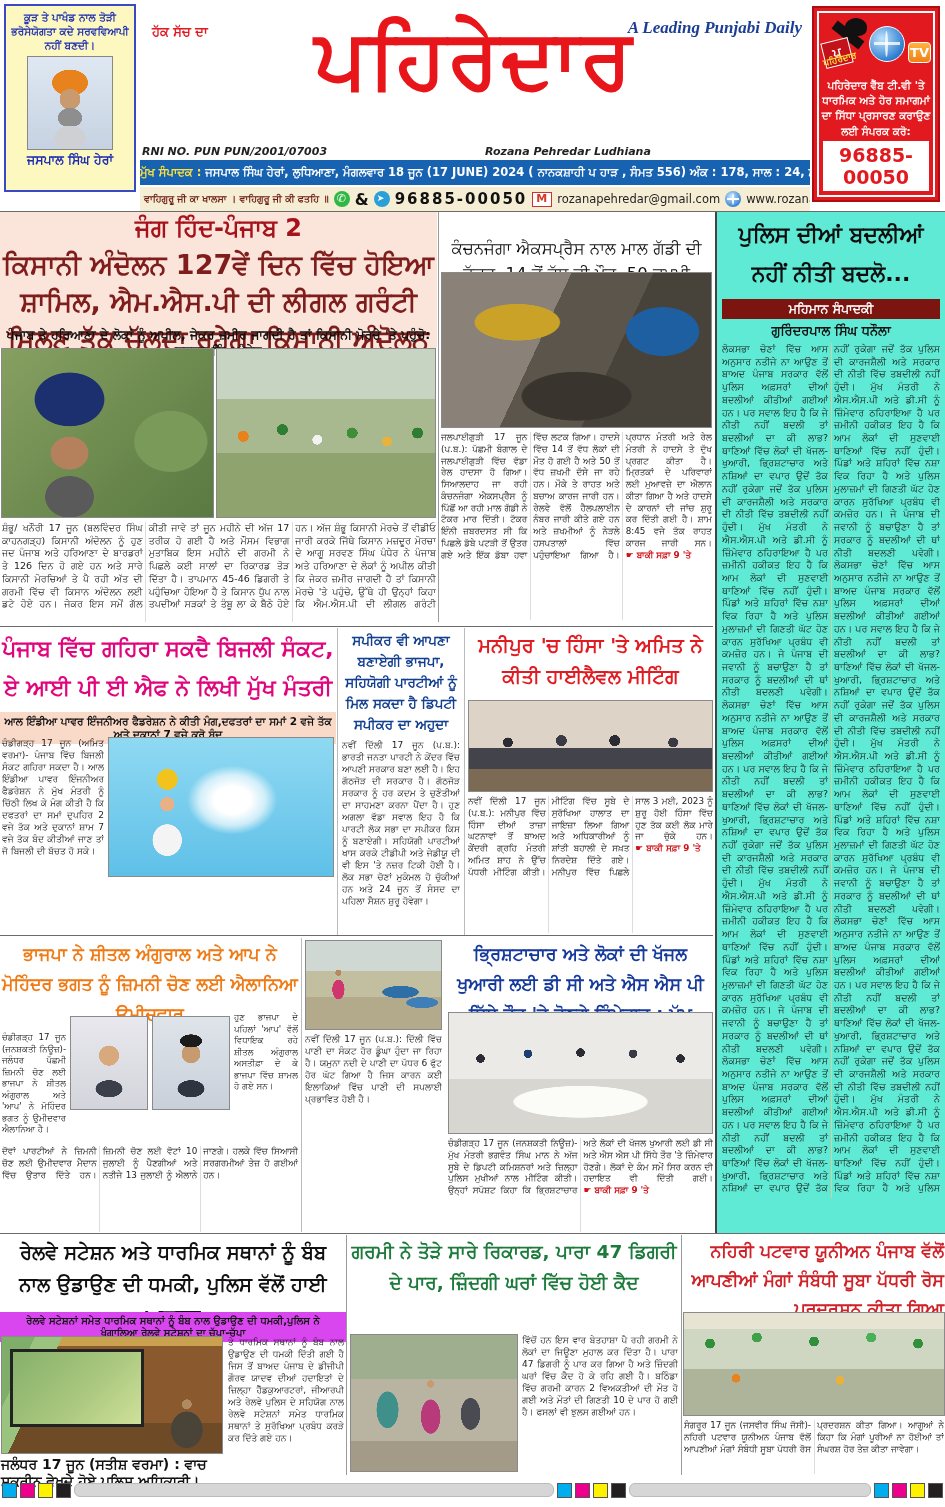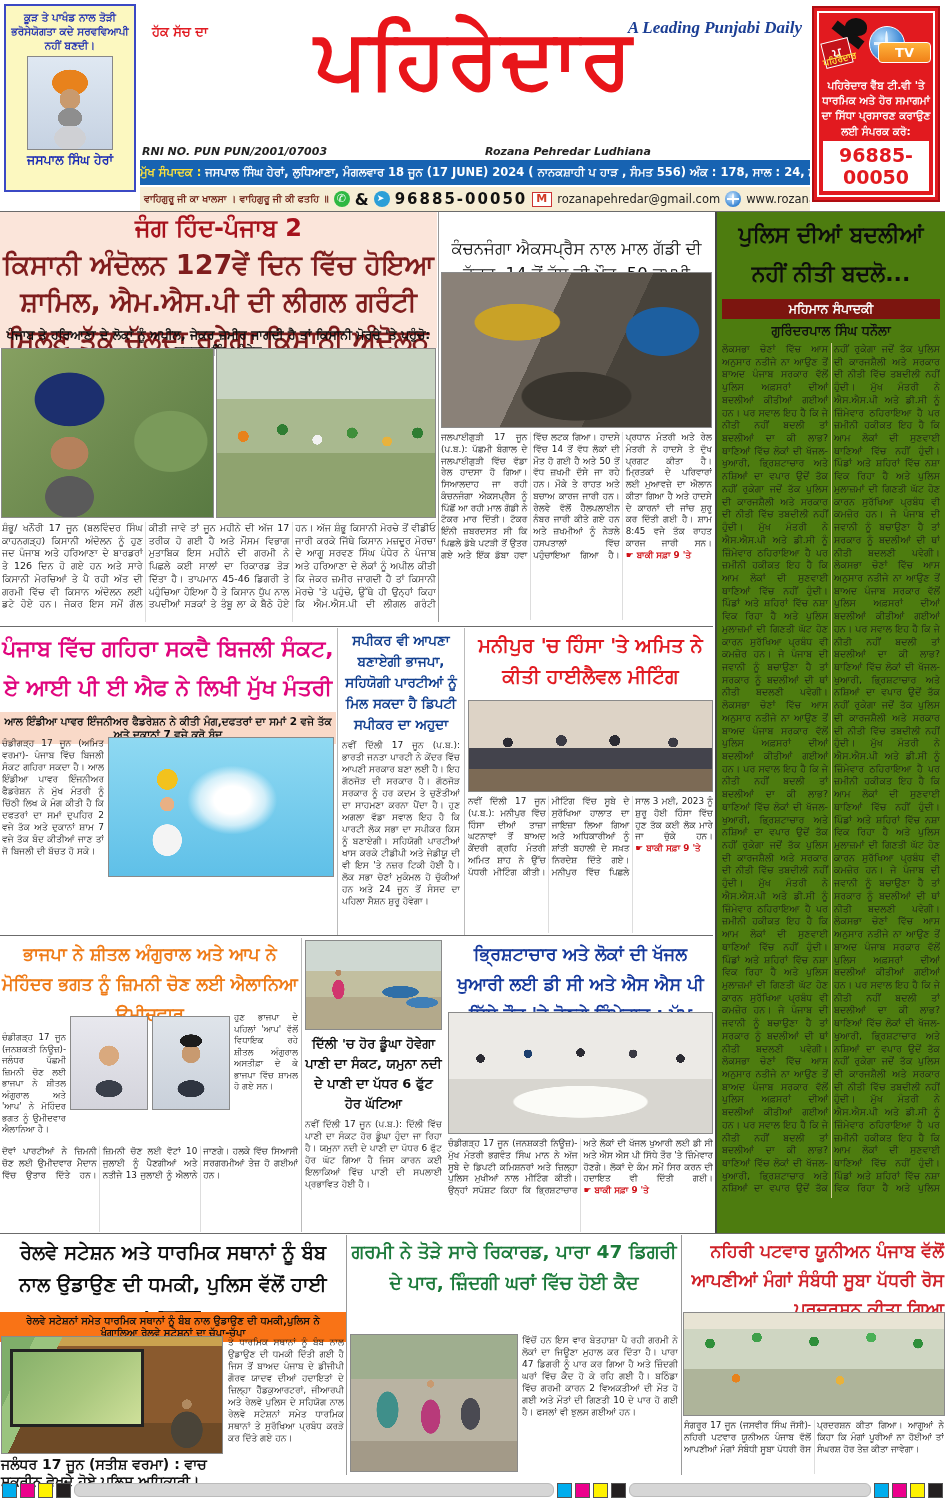--- a/index.html
+++ b/index.html
@@ -46,21 +46,21 @@
   .mic{position:absolute;left:2px;top:2px;width:46px;height:52px;}
   .mic .head{position:absolute;left:22px;top:0;width:22px;height:18px;background:#111;border-radius:50% 50% 40% 40%;}
   .mic .stem{position:absolute;left:8px;top:12px;width:34px;height:10px;background:#111;transform:rotate(38deg);}
   .mic .cube{position:absolute;left:0px;top:22px;width:26px;height:24px;background:#c4121a;border:1px solid #fff;
       transform:rotate(-14deg);color:#fff;font-weight:bold;font-size:13px;text-align:center;line-height:24px;}
   .rp-globe{position:absolute;right:26px;top:10px;width:34px;height:34px;border-radius:50%;
       background:radial-gradient(circle at 35% 35%,#bfe3ff,#2f7fd0 70%,#1b5aa0);border:1px solid #fff;}
   .rp-globe:before{content:"";position:absolute;left:4px;right:4px;top:15px;height:3px;background:rgba(255,255,255,.8);}
   .rp-globe:after{content:"";position:absolute;top:4px;bottom:4px;left:15px;width:3px;background:rgba(255,255,255,.8);border-radius:50%;}
   .rp-tv{position:absolute;right:0px;top:26px;background:linear-gradient(180deg,#ffb43c,#f08018);
-      color:#fff;font-weight:bold;font-size:13px;padding:2px 16px;border-radius:4px;border:1px solid #fff;}
+      color:#fff;font-weight:bold;font-size:13px;padding:2px 1px;border-radius:4px;border:1px solid #fff;}
   .rp-brand{position:absolute;left:2px;top:38px;color:#ffe23c;font-size:9px;font-weight:bold;transform:rotate(-14deg);}
   .rp-text{color:#fff;font-size:10.5px;font-weight:bold;text-align:center;line-height:1.45;margin-top:4px;}
   .rp-phone{position:absolute;left:4px;right:4px;bottom:4px;background:#fff;color:#e21a1f;
       font-size:19px;font-weight:bold;text-align:center;padding:3px 0;}
 
   .info-bar{left:140px;top:160px;width:670px;height:25px;background:#1763b2;color:#fff;
       font-size:11.5px;font-weight:bold;line-height:25px;text-align:center;white-space:nowrap;overflow:hidden;}
   .info-bar .ed{color:#ffe23c;}
   .contact-bar{left:140px;top:187px;width:670px;height:24px;background:#f6edd5;display:flex;
       align-items:center;gap:5px;padding:0 4px;box-sizing:border-box;white-space:nowrap;overflow:hidden;}
@@ -100,21 +100,21 @@
   
   .train-headline{left:441px;top:215px;width:271px;font-size:16.5px;font-weight:normal;line-height:1.5;margin-top:22px;}
   .ph-train{left:441px;top:272px;width:271px;height:156px;background:
       radial-gradient(ellipse 70px 30px at 28% 32%,#c9a227 0 60%,transparent 62%),
       radial-gradient(ellipse 60px 40px at 82% 38%,#1d5fa0 0 60%,transparent 62%),
       radial-gradient(ellipse 90px 40px at 50% 80%,#39352e 0 60%,transparent 62%),
       linear-gradient(115deg,#8a8178 0 38%,#5c554c 38% 62%,#47423a 62%);}
   .train-body{left:441px;top:432px;width:271px;height:188px;}
 
   
-  .editorial{left:715px;top:212px;width:230px;height:1021px;background:#4d7c0f;
+  .editorial{left:715px;top:212px;width:230px;height:1021px;background:#5eead4;
       border-left:2px solid #444;box-sizing:border-box;padding:4px 5px;}
   .edt-headline{font-size:22px;font-weight:bold;line-height:1.75;text-align:center;color:#0d0d0d;}
   .edt-tag{background:#7c150f;color:#fff;font-size:12.5px;font-weight:bold;text-align:center;
       padding:2px 0;margin:6px 0 4px;}
   .edt-byline{font-size:13px;font-weight:bold;text-align:center;margin-bottom:4px;}
   .edt-body{height:855px;}
 
   
   .power-headline{left:2px;top:630px;width:332px;font-size:22px;font-weight:bold;color:#e0057d;line-height:1.75;}
   .power-subhead{left:0;top:712px;width:336px;background:#f9d9c8;font-size:10.5px;font-weight:bold;
@@ -177,21 +177,21 @@
       radial-gradient(circle 7px at 30% 34%,#1c3f6e 0 60%,transparent 62%),
       radial-gradient(circle 7px at 50% 33%,#2b2b33 0 60%,transparent 62%),
       radial-gradient(circle 7px at 70% 34%,#3a3a44 0 60%,transparent 62%),
       radial-gradient(circle 7px at 88% 38%,#2b2b33 0 60%,transparent 62%),
       radial-gradient(ellipse 110px 26px at 50% 74%,#fbfbf7 0 60%,transparent 62%),
       linear-gradient(180deg,#eceae6 0 55%,#d8d6d0 55%);}
   .cor-body{left:448px;top:1138px;width:265px;height:94px;font-size:8.8px;}
 
   
   .bomb-headline{left:2px;top:1237px;width:342px;font-size:19.5px;font-weight:bold;color:#101010;line-height:1.65;}
-  .bomb-subhead{left:0;top:1312px;width:346px;background:#f97316;font-size:10px;font-weight:bold;
+  .bomb-subhead{left:0;top:1312px;width:346px;background:#d946ef;font-size:10px;font-weight:bold;
       padding:3px 14px;box-sizing:border-box;}
   .ph-bomb{left:1px;top:1336px;width:222px;height:118px;background:
       linear-gradient(115deg,#7fae6a 0 12%,#9ac47e 12% 22%,transparent 22%),
       radial-gradient(ellipse 26px 30px at 84% 80%,#4a4438 0 60%,transparent 62%),
       radial-gradient(circle 8px at 84% 58%,#b08a60 0 60%,transparent 62%),
       linear-gradient(180deg,#caa24f 0 8%,#8a5a2e 8% 74%,#6e4a26 74%);}
   .ph-bomb .screen{position:absolute;left:8px;top:12px;width:128px;height:72px;border:3px solid #222;
       background:linear-gradient(135deg,#86b06a,#a9c77e 55%,#cfe09a);}
   .bomb-caption{left:1px;top:1456px;width:222px;font-size:14px;font-weight:bold;}
   .bomb-sidecol{left:228px;top:1336px;width:116px;height:136px;font-size:9px;}
@@ -328,21 +328,20 @@
 
   <div class="abs bjp-headline ctr">ਭਾਜਪਾ ਨੇ ਸ਼ੀਤਲ ਅੰਗੁਰਾਲ ਅਤੇ ਆਪ ਨੇ ਮੋਹਿੰਦਰ ਭਗਤ ਨੂੰ ਜ਼ਿਮਨੀ ਚੋਣ ਲਈ ਐਲਾਨਿਆ ਉਮੀਦਵਾਰ</div>
   <div class="abs bjp-col-l body-text">ਚੰਡੀਗੜ੍ਹ 17 ਜੂਨ (ਜਨਸ਼ਕਤੀ ਨਿਊਜ਼)- ਜਲੰਧਰ ਪੱਛਮੀ ਜ਼ਿਮਨੀ ਚੋਣ ਲਈ ਭਾਜਪਾ ਨੇ ਸ਼ੀਤਲ ਅੰਗੁਰਾਲ ਅਤੇ 'ਆਪ' ਨੇ ਮੋਹਿੰਦਰ ਭਗਤ ਨੂੰ ਉਮੀਦਵਾਰ ਐਲਾਨਿਆ ਹੈ।</div>
   <div class="photo ph-port1"></div>
   <div class="photo ph-port2"></div>
   <div class="abs bjp-col-r body-text">ਹੁਣ ਭਾਜਪਾ ਦੇ ਪਹਿਲਾਂ 'ਆਪ' ਵੱਲੋਂ ਵਿਧਾਇਕ ਰਹੇ ਸ਼ੀਤਲ ਅੰਗੁਰਾਲ ਅਸਤੀਫ਼ਾ ਦੇ ਕੇ ਭਾਜਪਾ ਵਿੱਚ ਸ਼ਾਮਲ ਹੋ ਗਏ ਸਨ।</div>
   <div class="abs bjp-bottom body-text cols3">ਦੋਵਾਂ ਪਾਰਟੀਆਂ ਨੇ ਜ਼ਿਮਨੀ ਚੋਣ ਲਈ ਉਮੀਦਵਾਰ ਮੈਦਾਨ ਵਿੱਚ ਉਤਾਰ ਦਿੱਤੇ ਹਨ। ਜ਼ਿਮਨੀ ਚੋਣ ਲਈ ਵੋਟਾਂ 10 ਜੁਲਾਈ ਨੂੰ ਪੈਣਗੀਆਂ ਅਤੇ ਨਤੀਜੇ 13 ਜੁਲਾਈ ਨੂੰ ਐਲਾਨੇ ਜਾਣਗੇ। ਹਲਕੇ ਵਿੱਚ ਸਿਆਸੀ ਸਰਗਰਮੀਆਂ ਤੇਜ਼ ਹੋ ਗਈਆਂ ਹਨ।</div>
 
   <div class="abs delhi">
     <div class="ph-delhi"></div>
-    <div class="delhi-headline">ਦਿੱਲੀ 'ਚ ਹੋਰ ਡੂੰਘਾ ਹੋਵੇਗਾ ਪਾਣੀ ਦਾ ਸੰਕਟ, ਯਮੁਨਾ ਨਦੀ ਦੇ ਪਾਣੀ ਦਾ ਪੱਧਰ 6 ਫੁੱਟ ਹੋਰ ਘੱਟਿਆ</div>
     <div class="delhi-body body-text">ਨਵੀਂ ਦਿੱਲੀ 17 ਜੂਨ (ਪ.ਬ.): ਦਿੱਲੀ ਵਿੱਚ ਪਾਣੀ ਦਾ ਸੰਕਟ ਹੋਰ ਡੂੰਘਾ ਹੁੰਦਾ ਜਾ ਰਿਹਾ ਹੈ। ਯਮੁਨਾ ਨਦੀ ਦੇ ਪਾਣੀ ਦਾ ਪੱਧਰ 6 ਫੁੱਟ ਹੋਰ ਘੱਟ ਗਿਆ ਹੈ ਜਿਸ ਕਾਰਨ ਕਈ ਇਲਾਕਿਆਂ ਵਿੱਚ ਪਾਣੀ ਦੀ ਸਪਲਾਈ ਪ੍ਰਭਾਵਿਤ ਹੋਈ ਹੈ।</div>
   </div>
 
   <div class="abs cor-headline ctr">ਭ੍ਰਿਸ਼ਟਾਚਾਰ ਅਤੇ ਲੋਕਾਂ ਦੀ ਖੱਜਲ ਖੁਆਰੀ ਲਈ ਡੀ ਸੀ ਅਤੇ ਐਸ ਐਸ ਪੀ  ਸਿੱਧੇ ਤੌਰ 'ਤੇ ਹੋਣਗੇ ਜ਼ਿੰਮੇਵਾਰ : ਮੁੱਖ ਮੰਤਰੀ</div>
   <div class="photo ph-cor"></div>
   <div class="abs cor-body body-text cols2" style="column-rule-color:#ddd;">
     <span>ਚੰਡੀਗੜ੍ਹ 17 ਜੂਨ (ਜਨਸ਼ਕਤੀ ਨਿਊਜ਼)- ਮੁੱਖ ਮੰਤਰੀ ਭਗਵੰਤ ਸਿੰਘ ਮਾਨ ਨੇ ਅੱਜ ਸੂਬੇ ਦੇ ਡਿਪਟੀ ਕਮਿਸ਼ਨਰਾਂ ਅਤੇ ਜ਼ਿਲ੍ਹਾ ਪੁਲਿਸ ਮੁਖੀਆਂ ਨਾਲ ਮੀਟਿੰਗ ਕੀਤੀ। ਉਨ੍ਹਾਂ ਸਪੱਸ਼ਟ ਕਿਹਾ ਕਿ ਭ੍ਰਿਸ਼ਟਾਚਾਰ ਅਤੇ ਲੋਕਾਂ ਦੀ ਖੱਜਲ ਖੁਆਰੀ ਲਈ ਡੀ ਸੀ ਅਤੇ ਐਸ ਐਸ ਪੀ ਸਿੱਧੇ ਤੌਰ 'ਤੇ ਜ਼ਿੰਮੇਵਾਰ ਹੋਣਗੇ। ਲੋਕਾਂ ਦੇ ਕੰਮ ਸਮੇਂ ਸਿਰ ਕਰਨ ਦੀ ਹਦਾਇਤ ਵੀ ਦਿੱਤੀ ਗਈ।</span>
     <span class="cont"><span>☛</span> <span>ਬਾਕੀ ਸਫ਼ਾ 9 'ਤੇ</span></span>
   </div>
 

